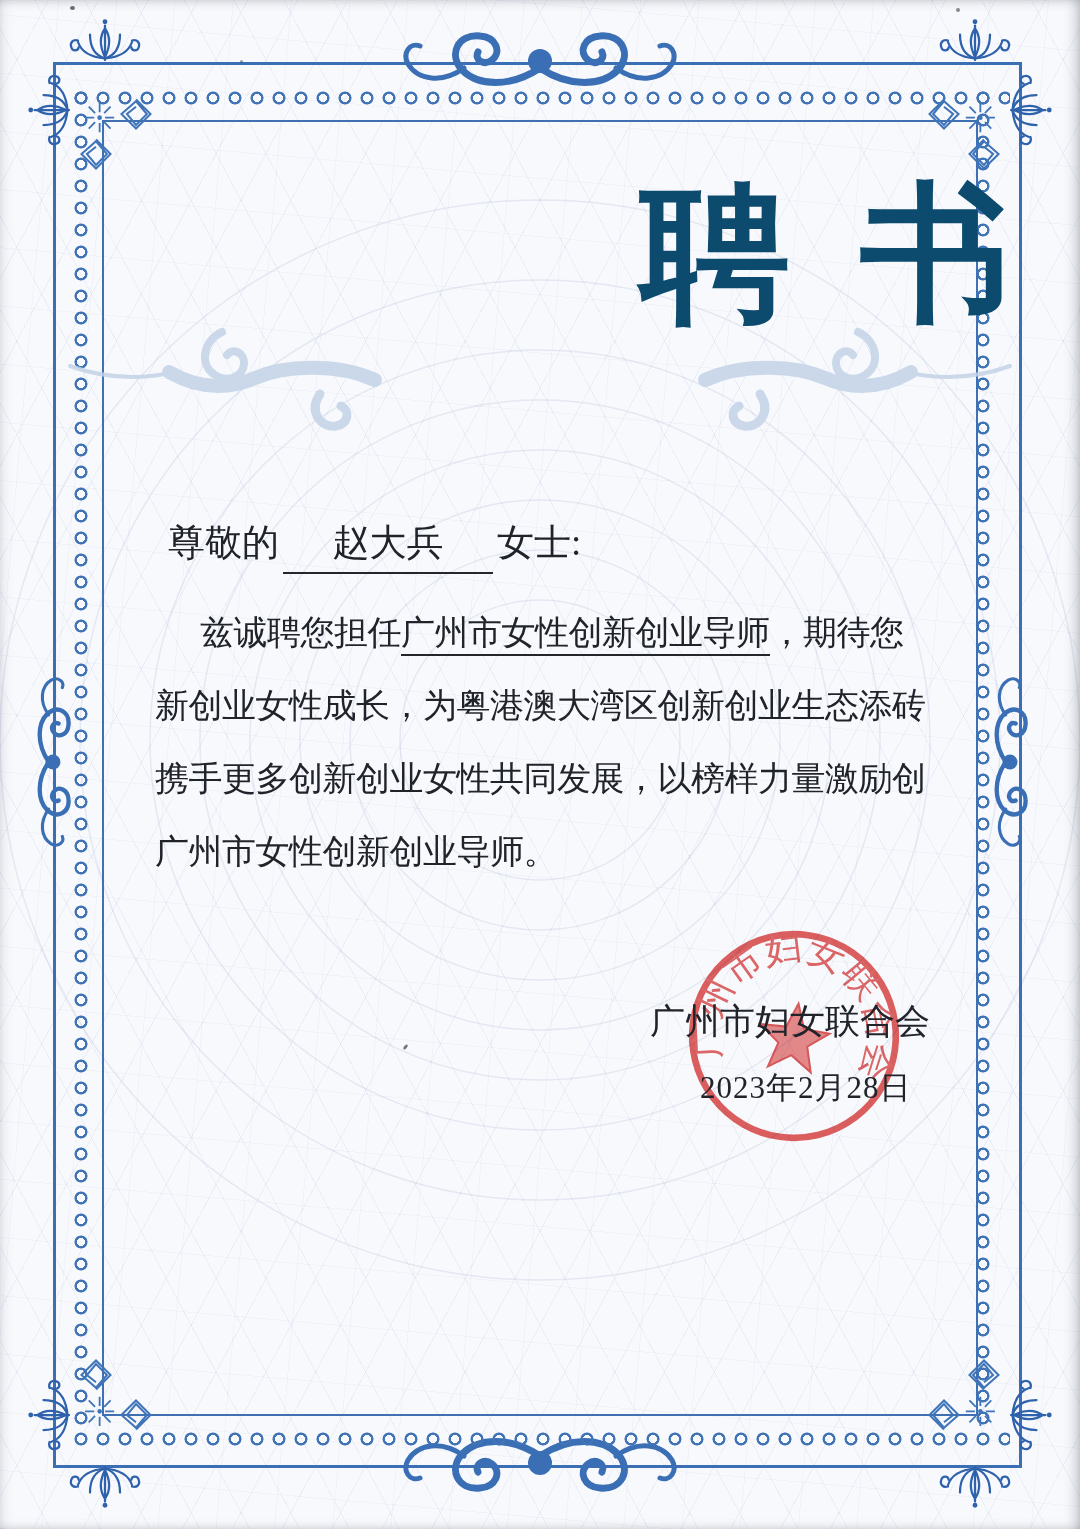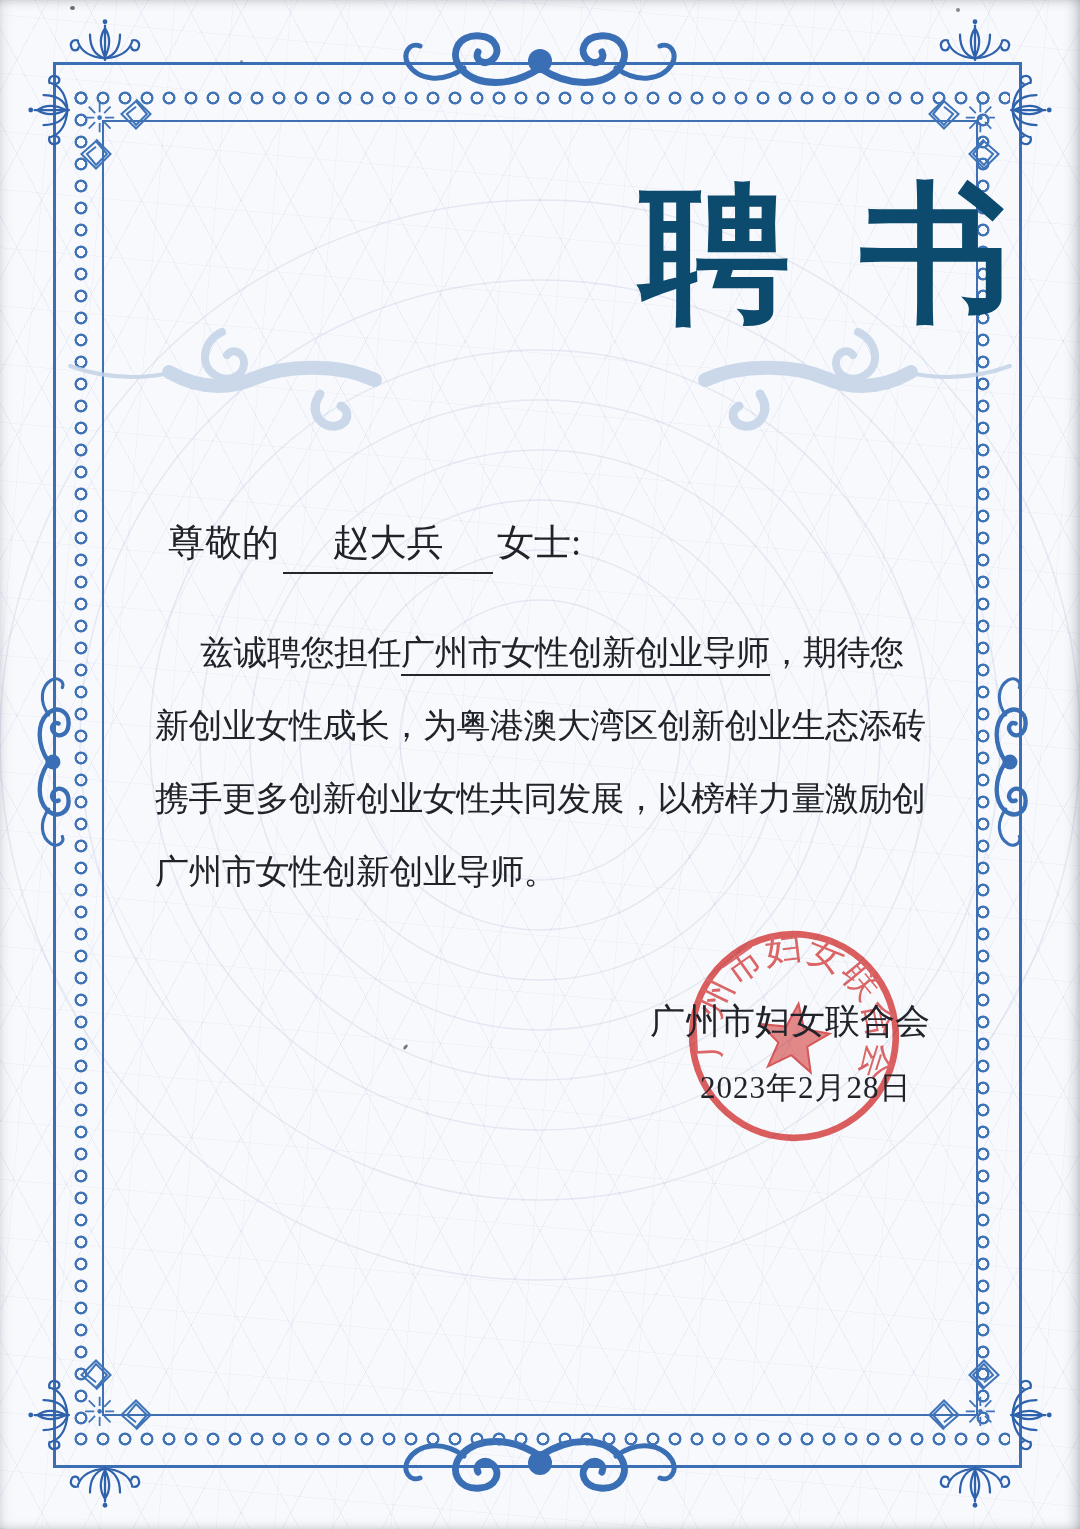--- a/index.html
+++ b/index.html
@@ -31,21 +31,21 @@
 
   
   .title{position:absolute;left:0;right:0;top:172px;text-align:right;
     font-size:150px;font-weight:600;letter-spacing:70px;text-indent:70px;
     color:#0c4a6e;line-height:1.1;}
 
   
   .salutation{position:absolute;left:160px;top:516px;font-size:37px;line-height:54px;white-space:nowrap;margin-left:8px;}
   .recipient-name{display:inline-block;min-width:150px;text-align:center;
     border-bottom:2.5px solid #23262b;padding:0 30px 2px 30px;margin:0 4px;}
-  .para{position:absolute;left:155px;top:616px;width:766px;}
+  .para{position:absolute;left:155px;top:596px;width:766px;}
   .bline{height:73px;line-height:73px;font-size:34px;white-space:nowrap;letter-spacing:-0.5px;}
   .indent{padding-left:45px;}
   .u-phrase{border-bottom:2px solid #23262b;padding-bottom:3px;}
 
   .org{position:absolute;left:650px;top:1000px;font-size:35px;line-height:44px;letter-spacing:0px;white-space:nowrap;}
   .date{position:absolute;left:700px;top:1066px;font-size:31px;line-height:44px;letter-spacing:1px;white-space:nowrap;}
 
   
   .seal{position:absolute;left:682px;top:924px;width:224px;height:224px;
     mix-blend-mode:multiply;opacity:.92;}

